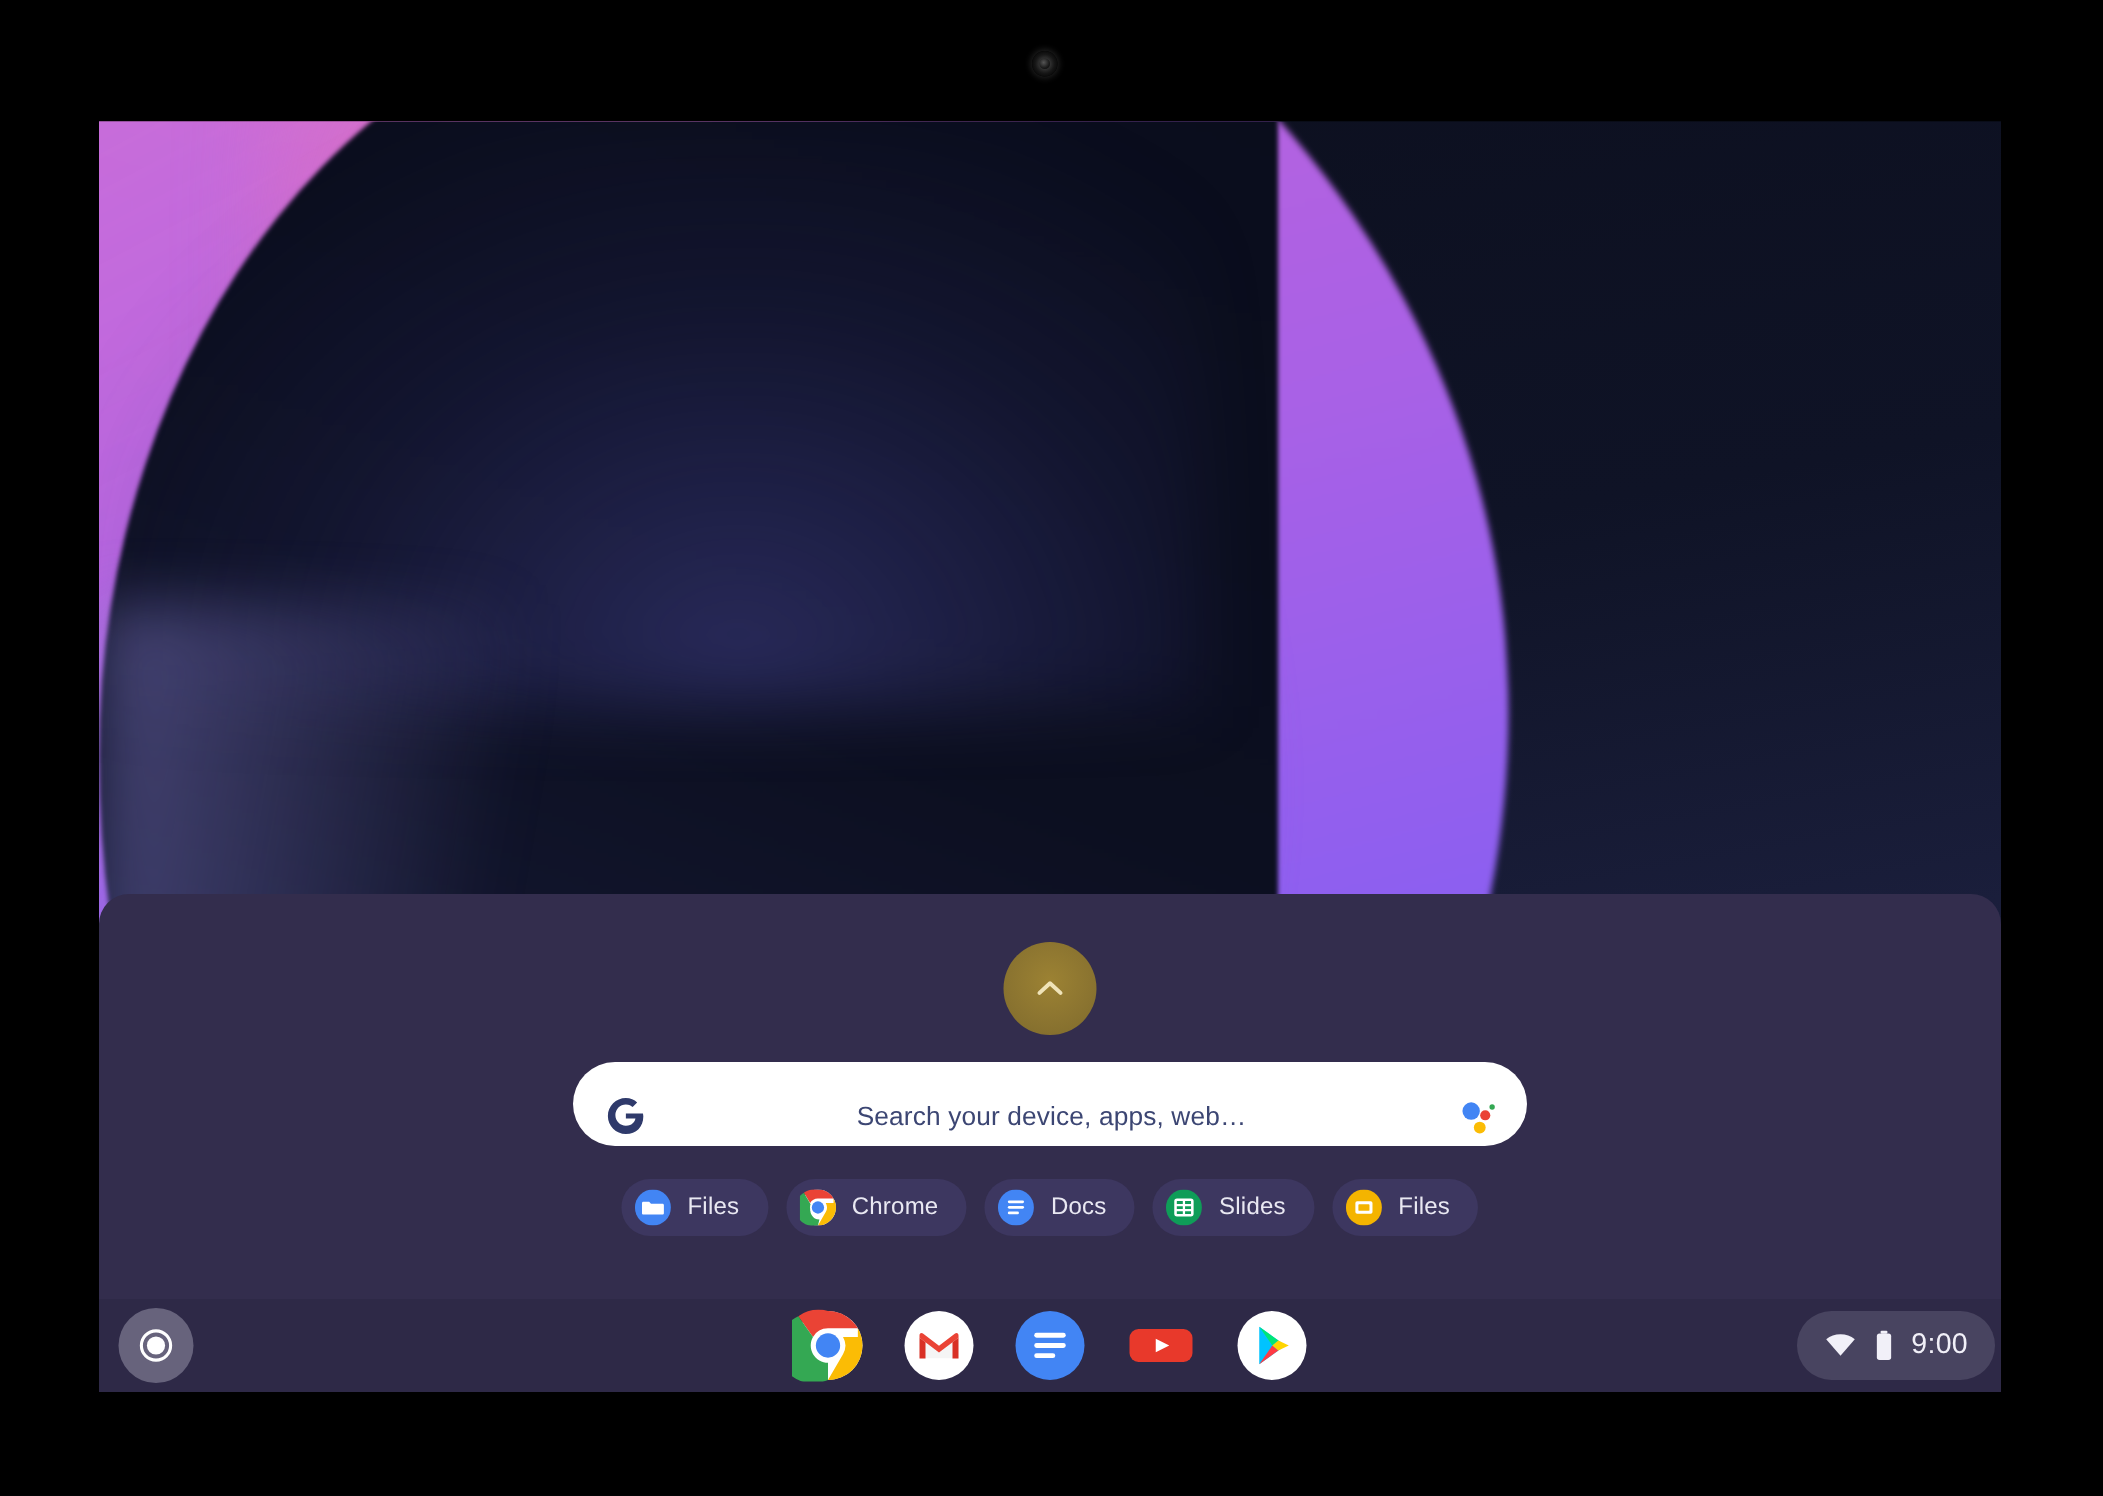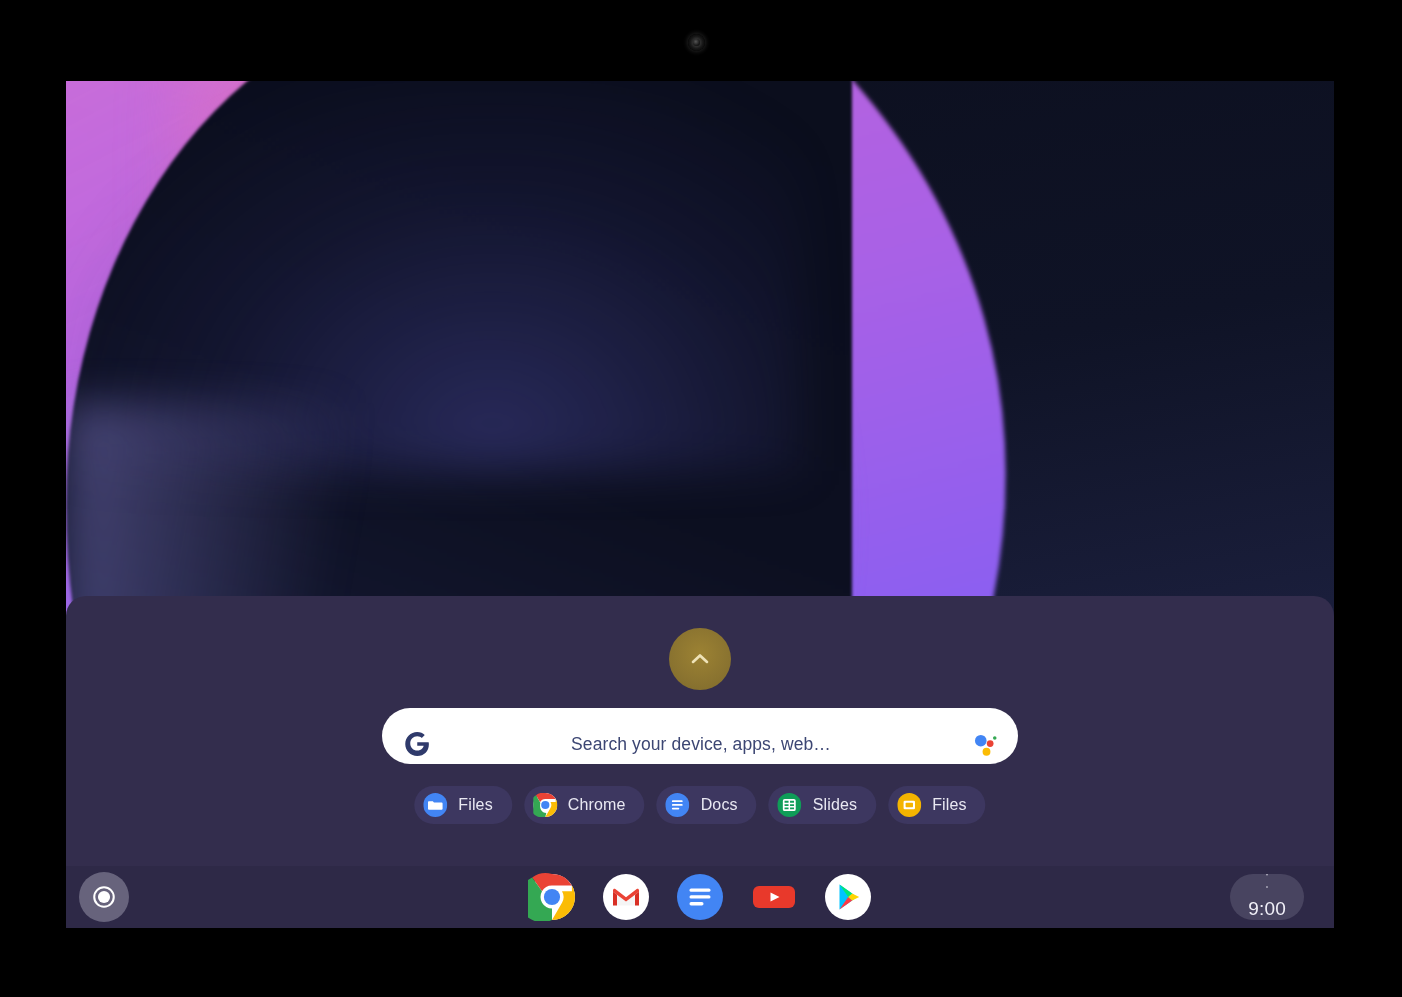--- a/index.html
+++ b/index.html
@@ -162,28 +162,27 @@
     cursor:pointer;
   }
   #shelf-apps {
     position:absolute; left:50%; top:50%;
     transform:translate(-50%,-50%);
     display:flex; align-items:center; gap:26px;
   }
   .shelf-app { width:48px; height:48px; cursor:pointer; display:block; }
 
   #status-area {
-    position:absolute; right:30px; top:50%;
+    position:absolute; right:4px; top:50%;
     transform:translateY(-50%);
     height:46px; padding:0 18px;
     border-radius:23px;
     background:rgba(236,234,248,.14);
     display:flex; align-items:center; gap:10px;
     cursor:pointer;
-    flex-direction:column;
   }
   #status-time {
     color:#f1f0f8; font-size:19px;
     font-family:"Liberation Sans", sans-serif;
     letter-spacing:.2px;
   }
 </style>
 </head>
 <body>
 

